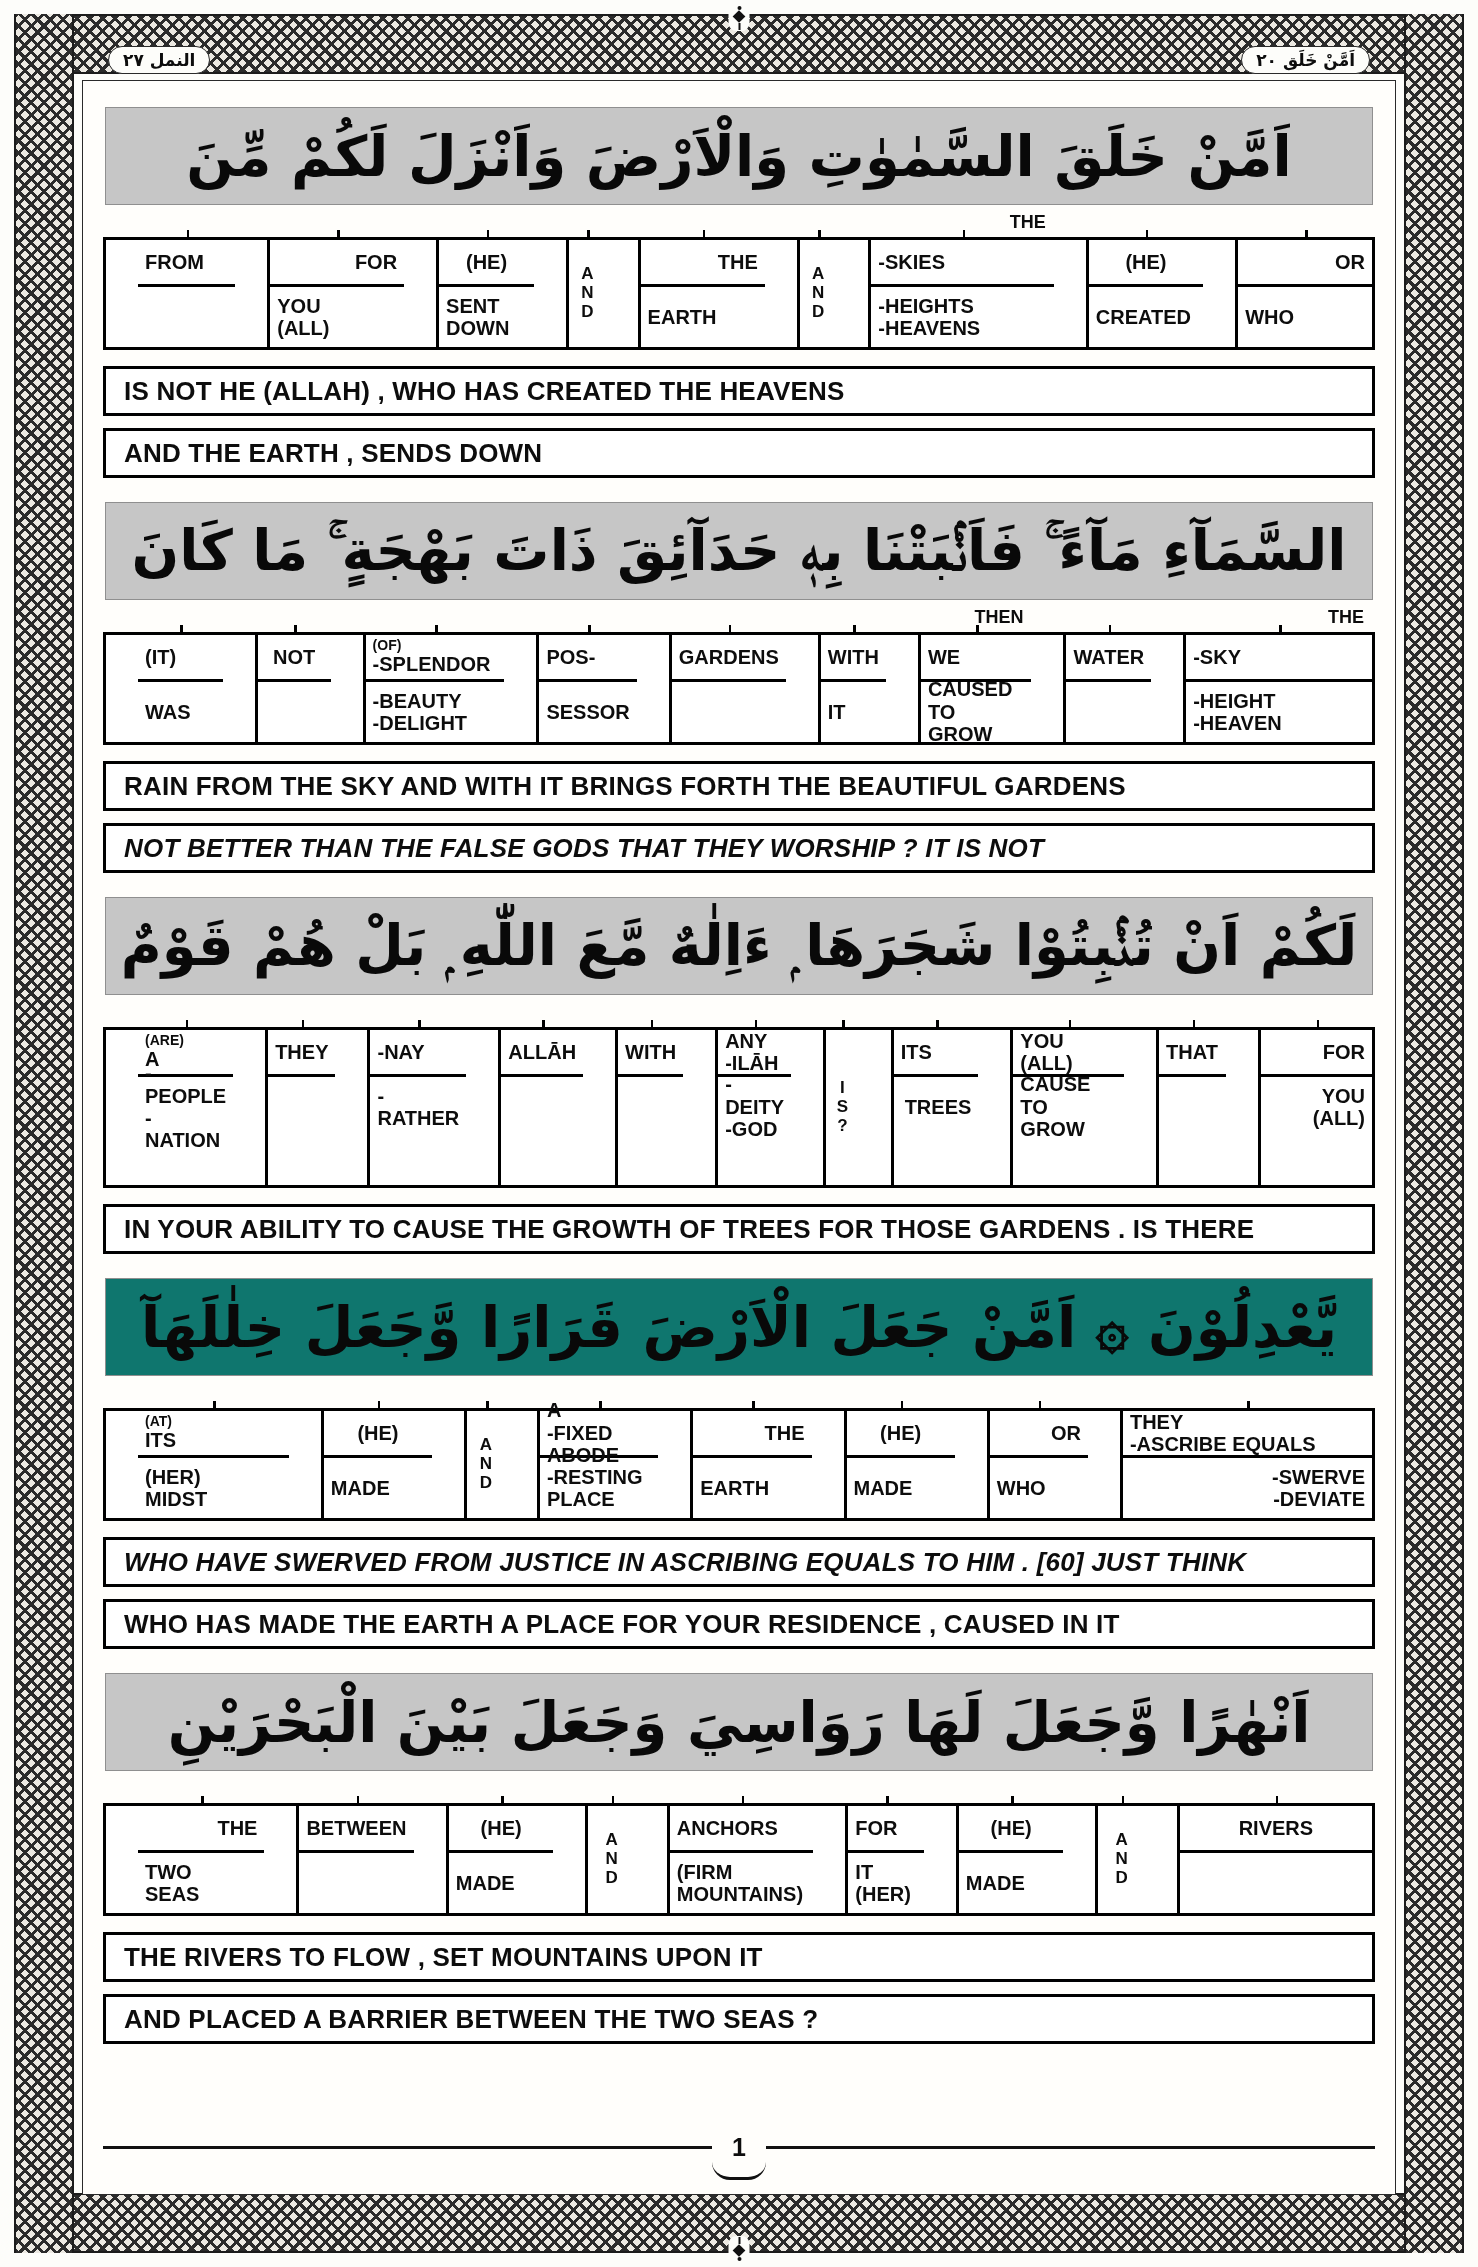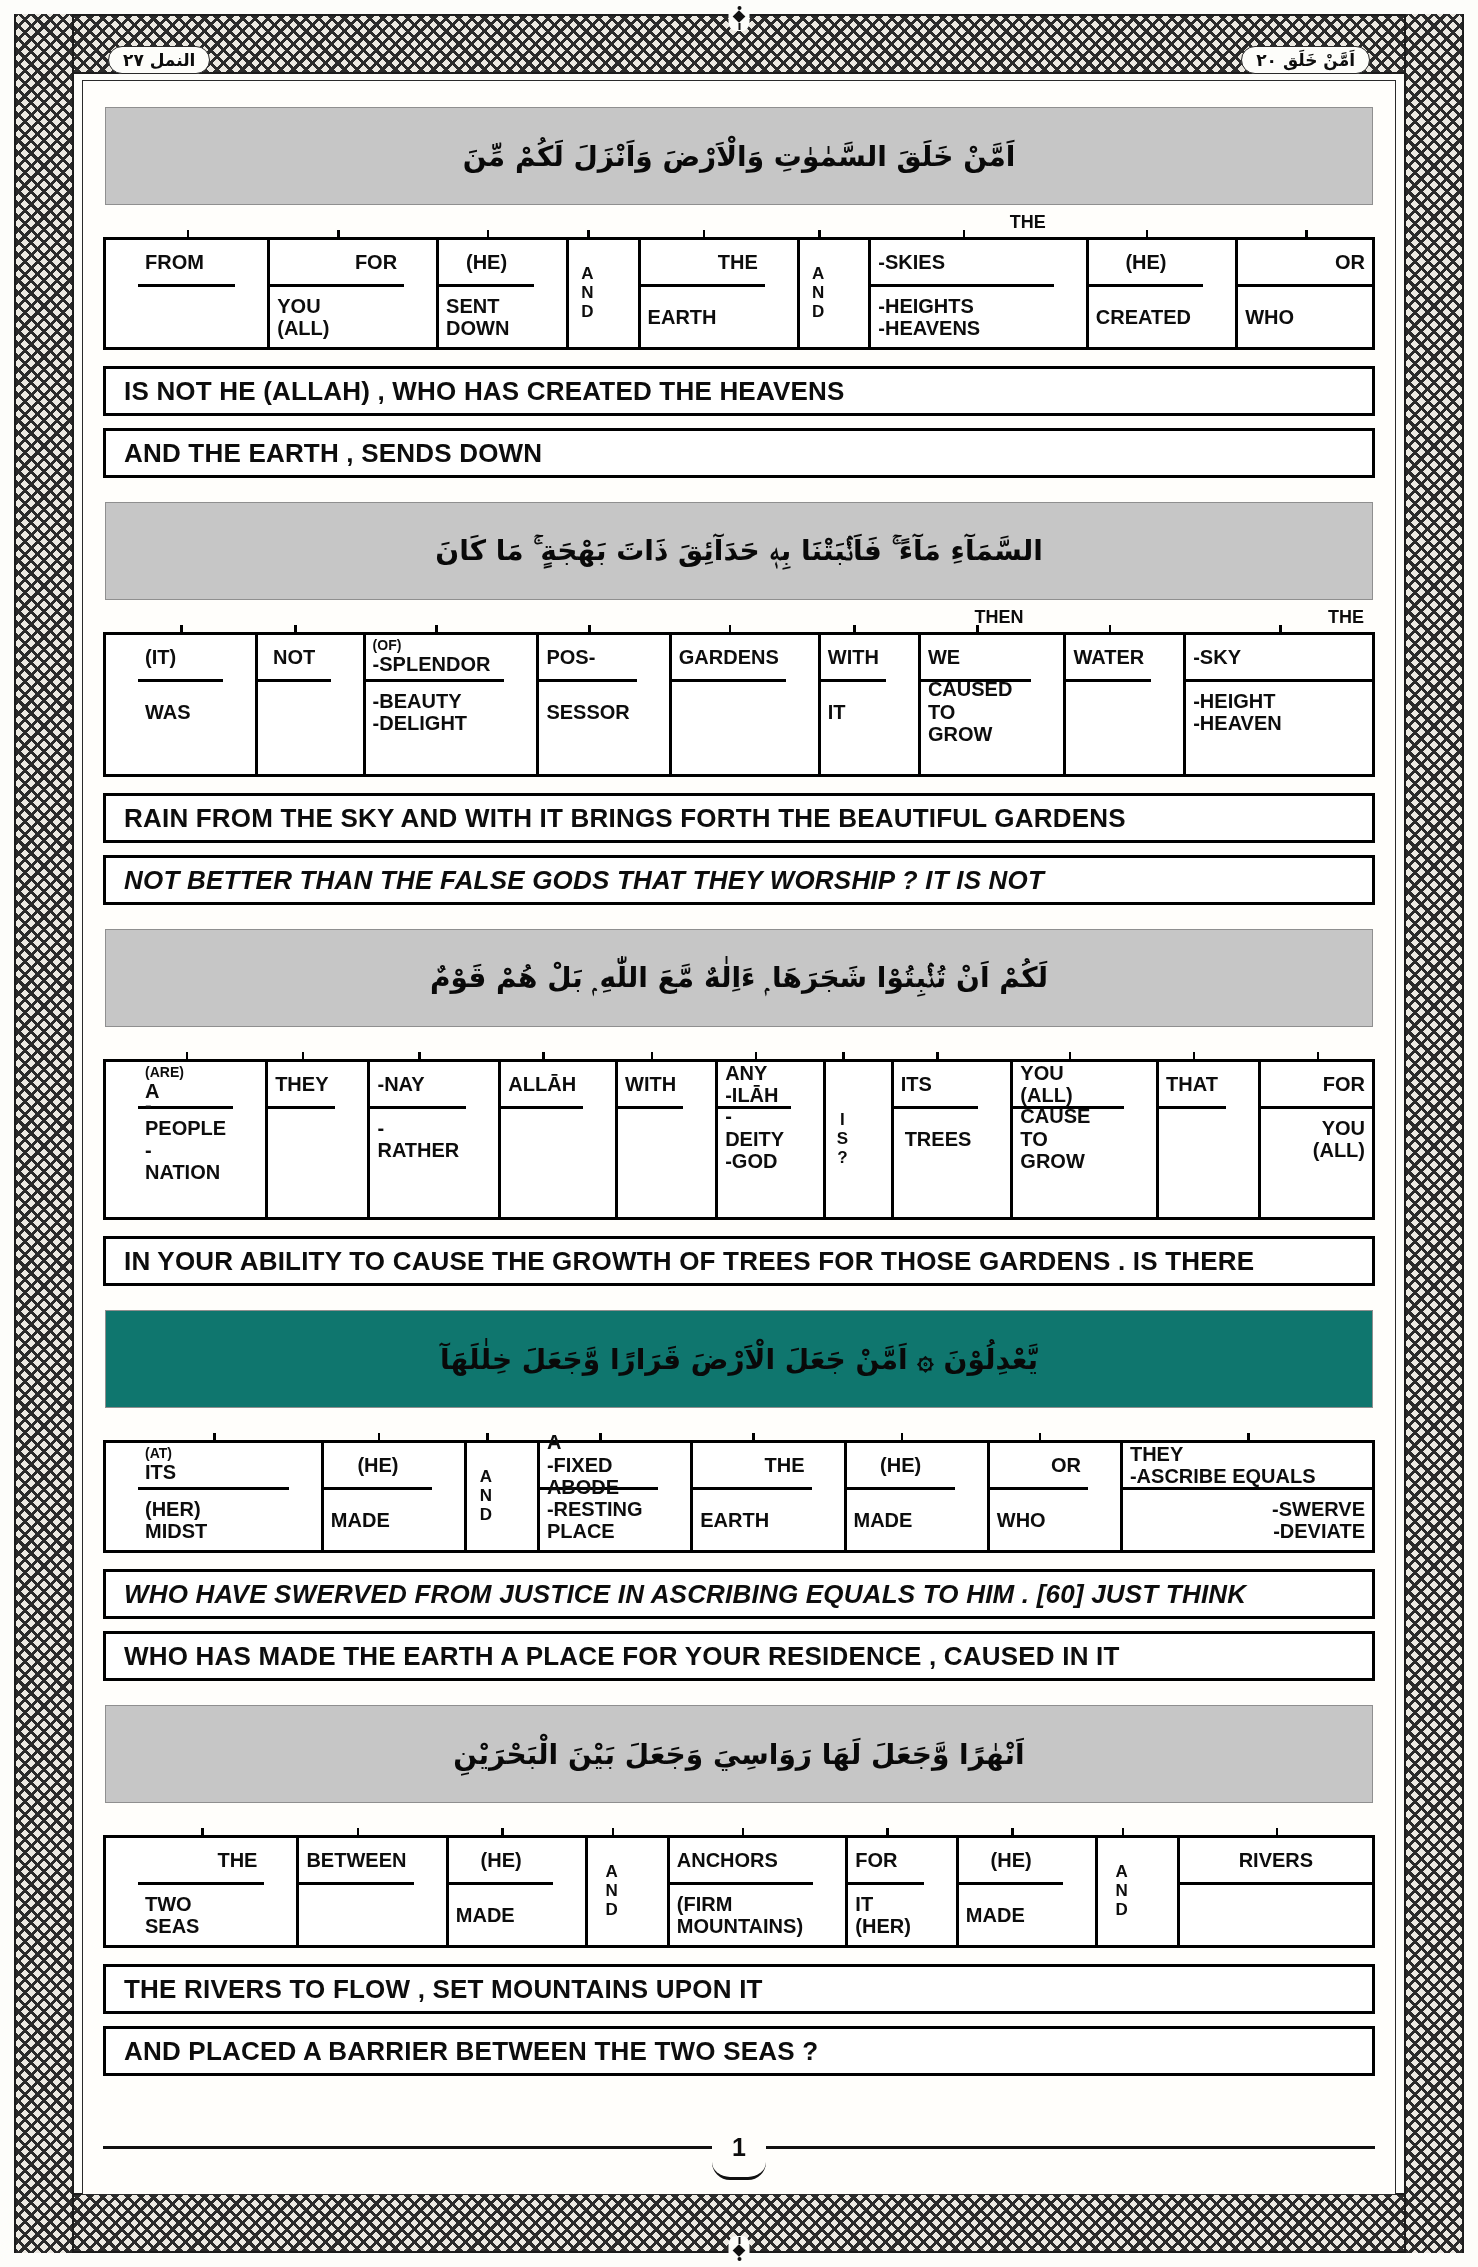--- a/index.html
+++ b/index.html
@@ -32,21 +32,21 @@
   
   .frame{
     position:absolute;left:82px;right:82px;top:80px;bottom:72px;
     background:#fffefb;border:1.5px solid #2a2a2a;
     padding:26px 20px 14px 20px;display:flex;flex-direction:column;box-sizing:border-box;
   }
   .section{margin-bottom:24px;}
   .arabic{
     background:#c6c6c6;border:1px solid #8f8f8f;height:96px;margin:0 2px 32px 2px;
     display:flex;align-items:center;justify-content:center;
-    font-family:"DejaVu Sans", sans-serif;font-weight:bold;font-size:28px;
+    font-family:"DejaVu Sans", sans-serif;font-weight:bold;font-size:56px;
     direction:rtl;white-space:nowrap;overflow:hidden;color:#090909;
   }
   
   .wtable{display:flex;border:3px solid #000;background:#fff;margin-bottom:16px;}
   .wcol{position:relative;box-sizing:border-box;display:flex;flex-direction:column;margin-left:32px;}
   .wcol + .wcol{border-left:3px solid #000;}
   .wcol::before{content:'';position:absolute;top:-10px;left:50%;width:2.5px;height:9px;background:#000;}
   .wtop,.wbot{
     display:flex;flex-direction:column;justify-content:center;
     padding:2px 7px;font-weight:bold;font-size:20px;line-height:1.12;box-sizing:border-box;
@@ -201,21 +201,21 @@
               </div>
             </div>
             <div class="wcol" style="width: 9%;">
               <div class="wtop al-left">
                 <span class="celltext">POS-</span>
               </div>
               <div class="wbot al-left">
                 <span class="celltext">SESSOR</span>
               </div>
             </div>
-            <div class="wcol" style="width: 12%; gap: 32px;">
+            <div class="wcol" style="width: 12%;">
               <div class="wtop al-center">
                 <span class="celltext">GARDENS</span>
               </div>
               <div class="wbot al-left">
                 <span class="celltext"></span>
               </div>
             </div>
             <div class="wcol" style="width: 7%;">
               <div class="wtop al-left">
                 <span class="celltext">WITH</span>

